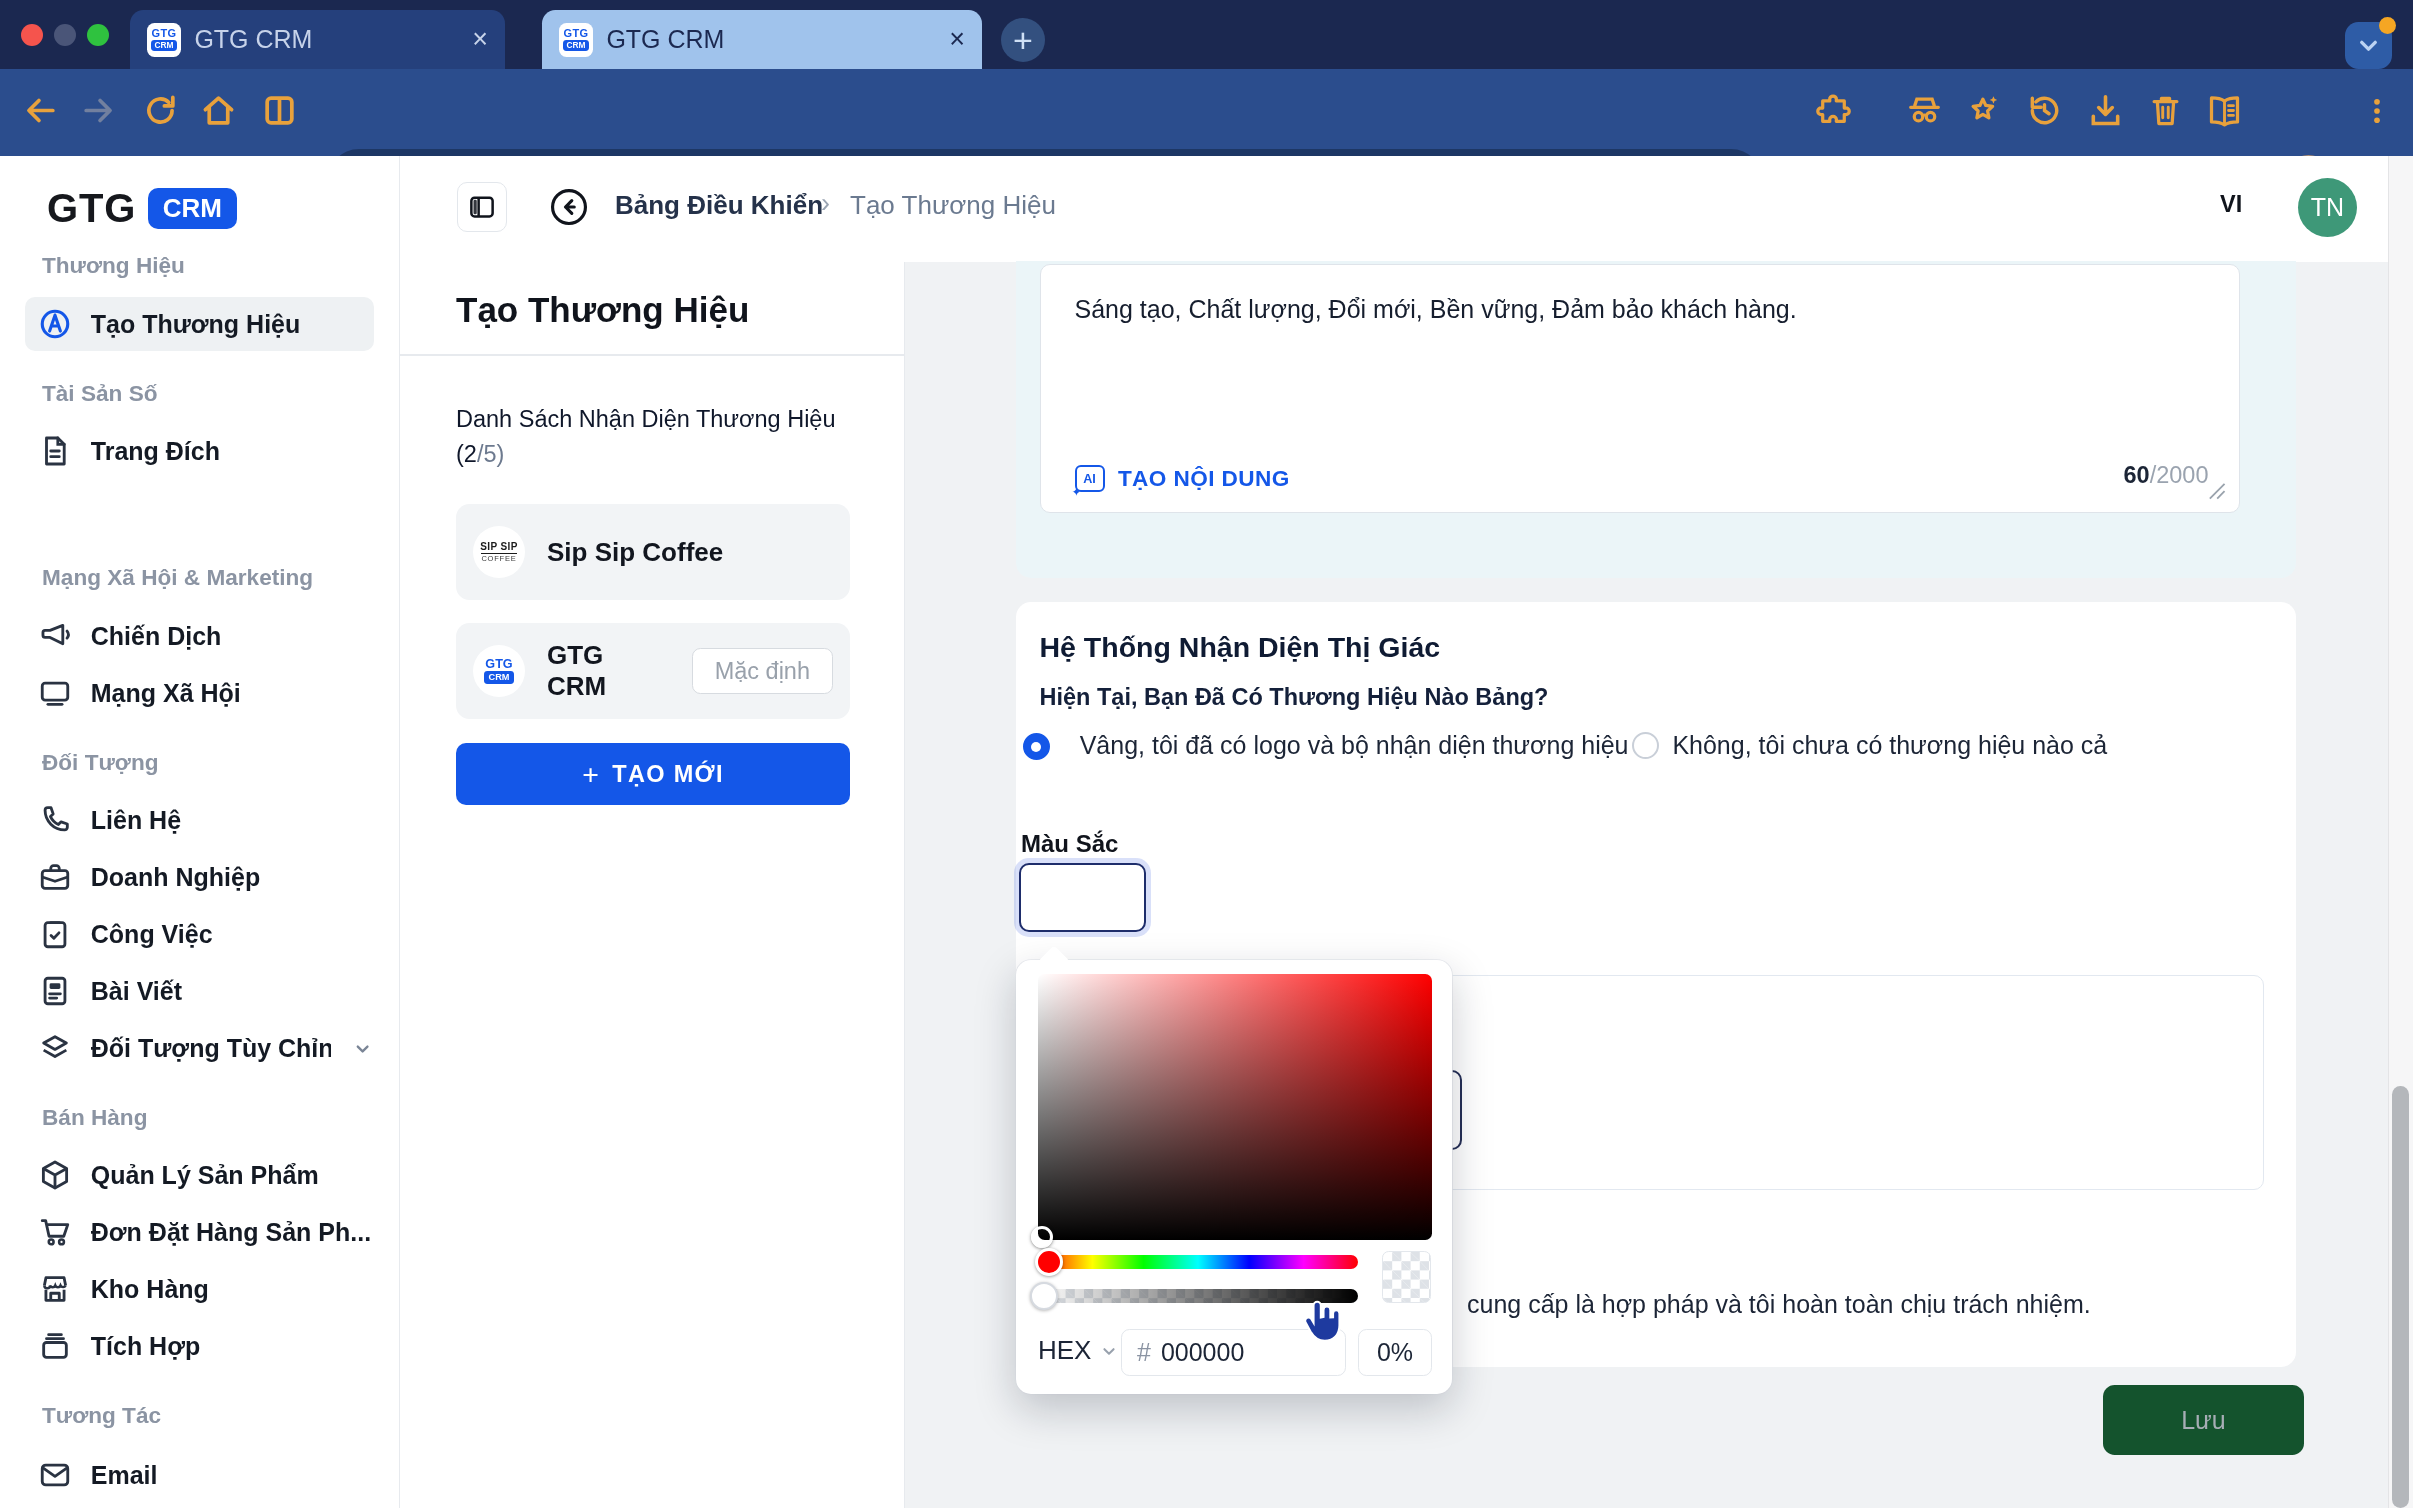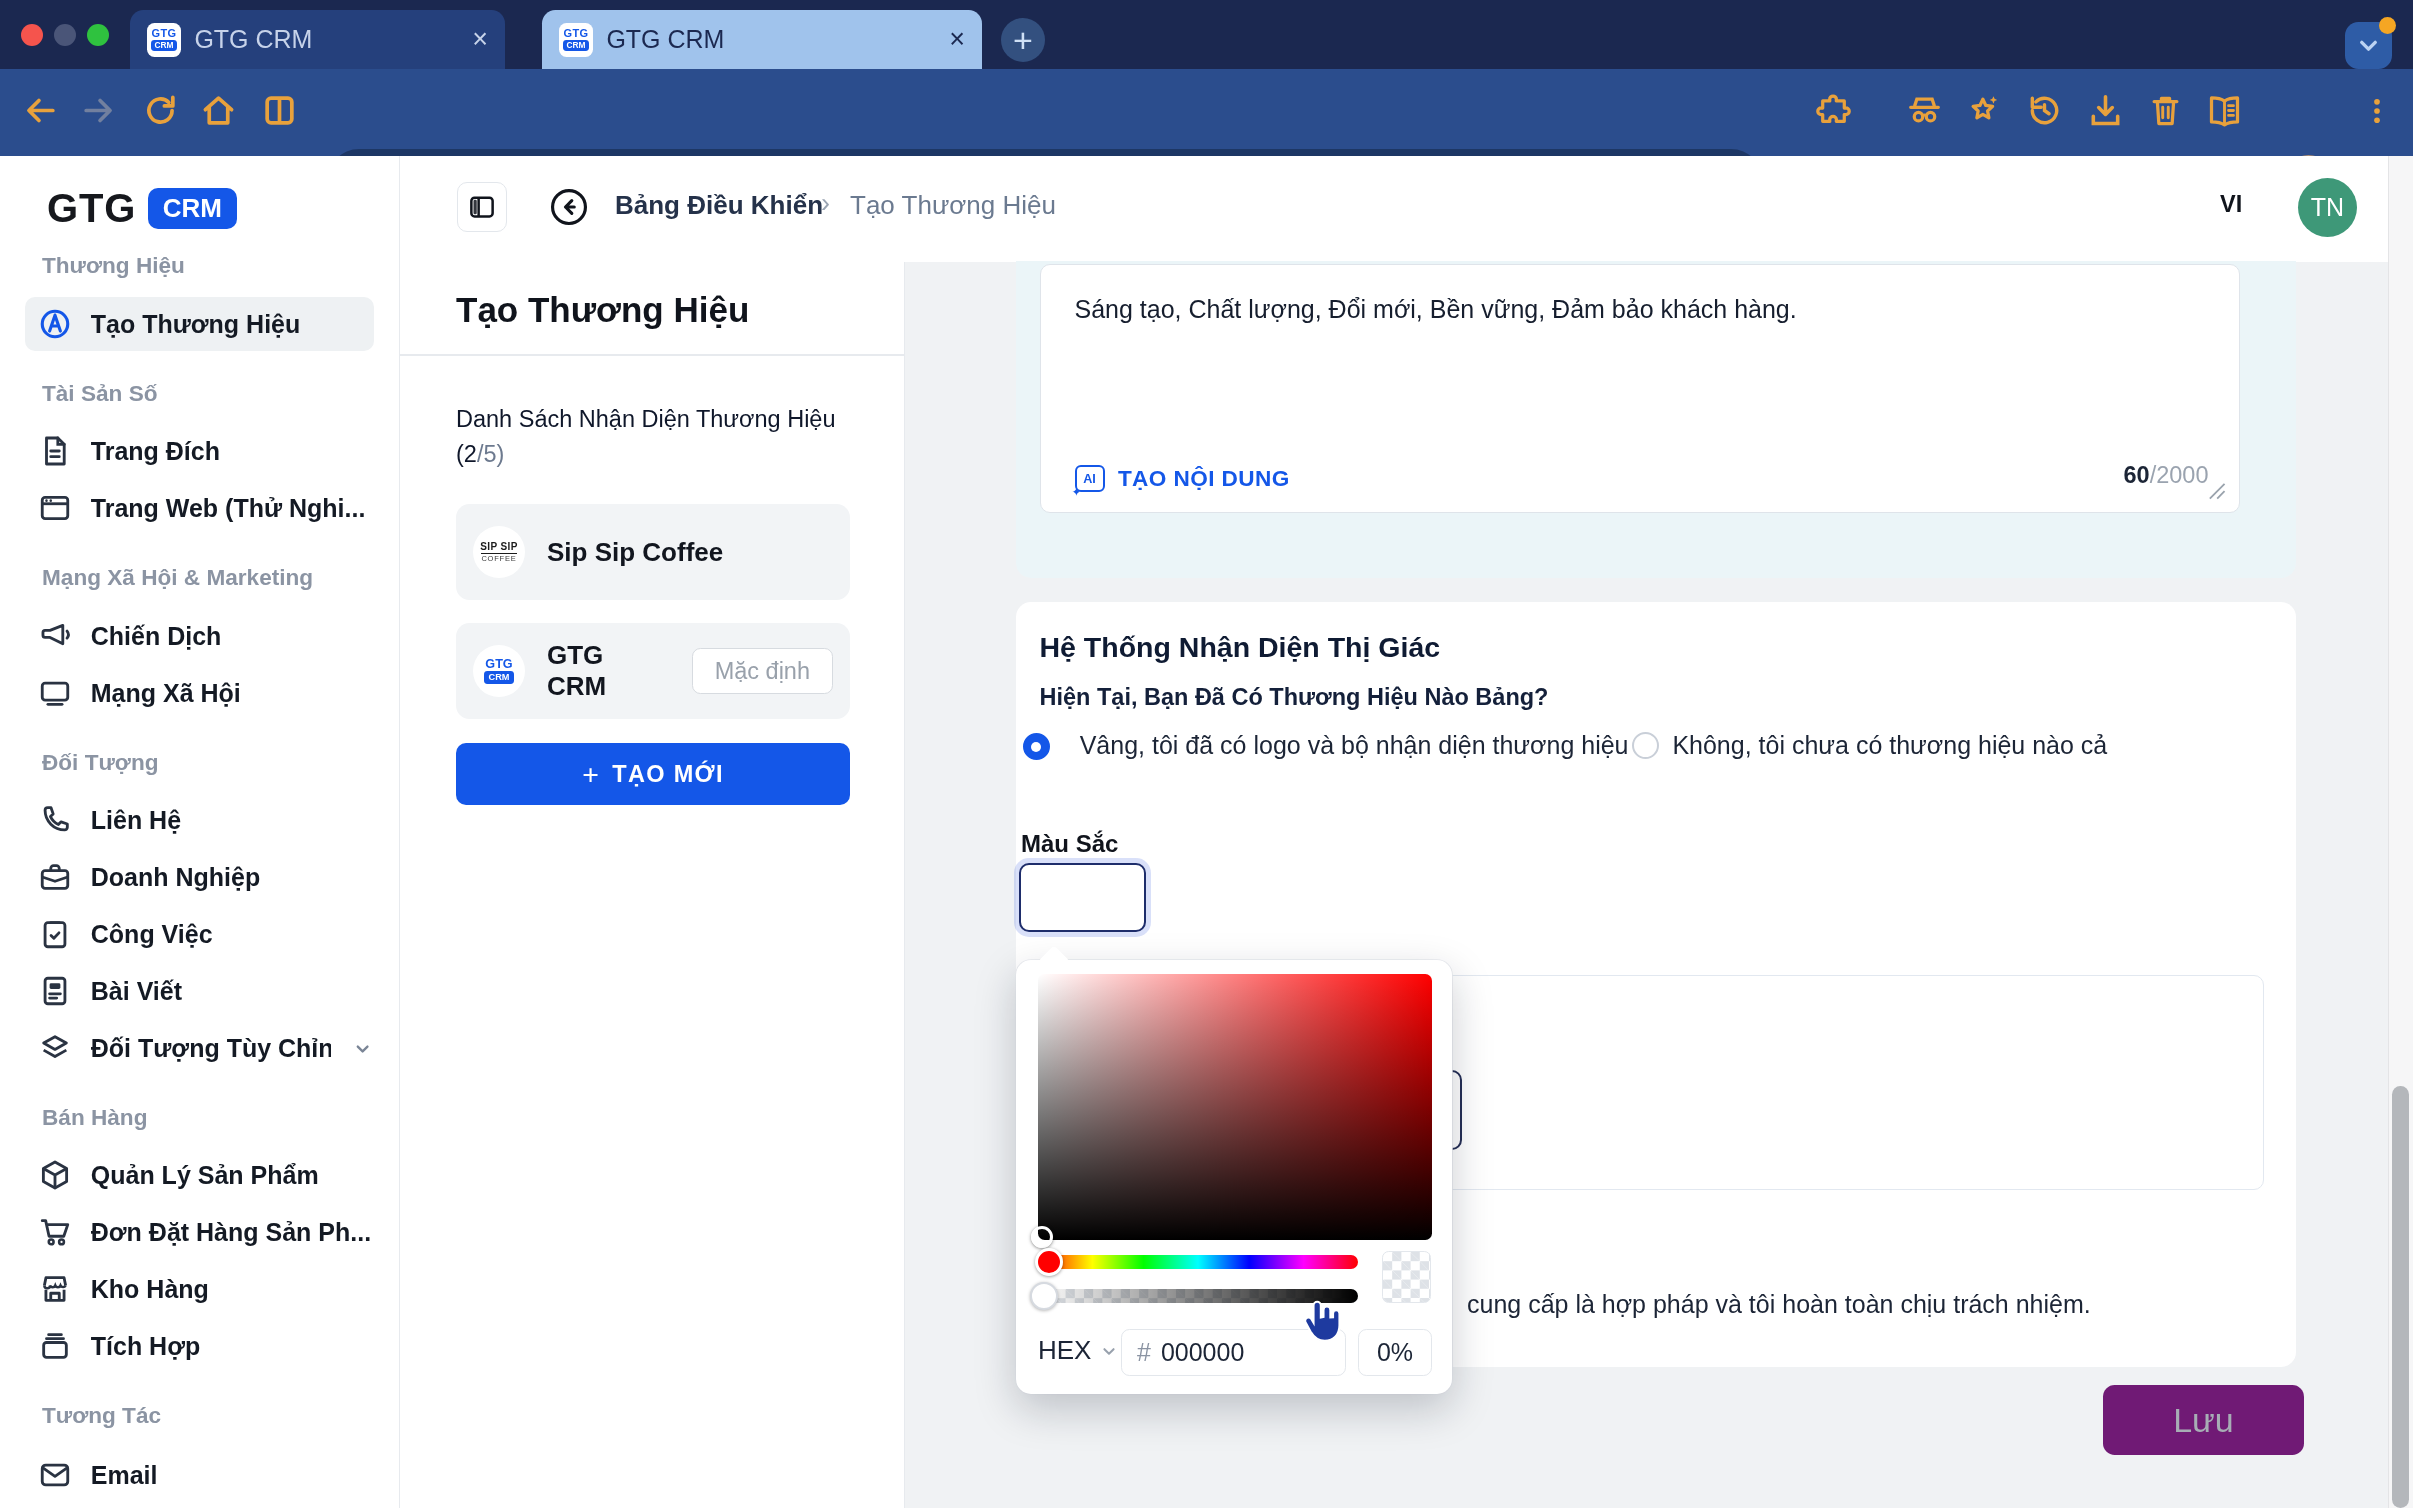--- a/index.html
+++ b/index.html
@@ -198,29 +198,20 @@
   </div>
 
   <div class="abs sec-label" style="top:213px">Tài Sản Số</div>
   <div class="abs nav-row" style="top:268px">
     <svg class="nav-ic" viewBox="0 0 24 24">
         <path d="M6 2.8h8l4.5 4.5v13.9H6z" stroke="currentColor" stroke-width="2" fill="none" stroke-linejoin="round"></path>
         <path d="M14 2.8v4.5h4.5M9 12h6M9 16h6" stroke="currentColor" stroke-width="2" fill="none" stroke-linecap="round"></path>
       </svg>
     <span class="nav-label">Trang Đích</span>
   </div>
-  <div class="abs nav-row" style="top:325px">
-    <svg class="nav-ic" viewBox="0 0 24 24">
-        <rect x="3" y="4.5" width="18" height="15" rx="2" stroke="currentColor" stroke-width="2" fill="none"></rect>
-        <path d="M3 9h18" stroke="currentColor" stroke-width="2"></path>
-        <circle cx="6" cy="6.8" r=".9" fill="currentColor"></circle>
-        <circle cx="9" cy="6.8" r=".9" fill="currentColor"></circle>
-      </svg>
-    <span class="nav-label">Trang Web (Thử Nghi...</span>
-  </div>
 
   <div class="abs sec-label" style="top:397px">Mạng Xã Hội &amp; Marketing</div>
   <div class="abs nav-row" style="top:453px">
     <svg class="nav-ic" viewBox="0 0 24 24">
         <path d="M17.5 4.5v13L8.5 13H5a1.5 1.5 0 0 1-1.5-1.5v-2A1.5 1.5 0 0 1 5 8h3.5z" stroke="currentColor" stroke-width="2" fill="none" stroke-linejoin="round"></path>
         <path d="M20.5 8.5a4 4 0 0 1 0 5" stroke="currentColor" stroke-width="2" fill="none" stroke-linecap="round"></path>
       </svg>
     <span class="nav-label">Chiến Dịch</span>
   </div>
   <div class="abs nav-row" style="top:510px">
@@ -400,21 +391,21 @@
   <div class="abs" style="left:2.5px;top:261px;width:127px;height:69px;background:#fff;border:2.5px solid #1e2d6b;border-radius:10px;box-shadow:0 0 0 5px rgba(83,112,228,.22)"></div>
 
   <div class="abs" style="left:23.5px;top:373px;width:1224px;height:215px;background:#fff;border:1.7px solid #e2e8f0;border-radius:10px"></div>
   <div class="abs" style="left:360px;top:468px;width:86px;height:80px;border:2.5px solid #252f56;border-radius:10px"></div>
 </div>
 
 <div class="abs card" style="left:1016px;top:1243px;width:1280px;height:124px">
   <span class="abs" style="left:451px;top:47px;font-size:25px;color:#1c2536">cung cấp là hợp pháp và tôi hoàn toàn chịu trách nhiệm.</span>
 </div>
 
-<div class="abs" style="left:2103px;top:1385px;width:201px;height:70px;background:#701a75;border-radius:11.7px;display:flex;align-items:center;justify-content:center;font-size:34px;color:#a7adb5">Lưu</div>
+<div class="abs" style="left:2103px;top:1385px;width:201px;height:70px;background:#14532d;border-radius:11.7px;display:flex;align-items:center;justify-content:center;font-size:25px;color:#a7adb5">Lưu</div>
 
 <div class="abs picker">
   <div class="abs" style="left:27px;top:-10px;width:22px;height:22px;background:#fff;transform:rotate(45deg);border-radius:3.4px"></div>
 
   <div class="abs" style="left:22px;top:14.2px;width:394px;height:266px;border-radius:6.7px;background:linear-gradient(to top,#000,rgba(0,0,0,0)),linear-gradient(to right,#fff,#ff0000)">
     <span class="abs" style="left:-7.5px;bottom:-7.5px;width:22px;height:22px;border:3.4px solid #fff;border-radius:50%;box-shadow:0 0.8px 3.4px rgba(0,0,0,.5)"></span>
   </div>
 
   <div class="abs" style="left:22px;top:295px;width:320px;height:14.2px;border-radius:7.5px;background:linear-gradient(to right,#f00 0%,#ff0 17%,#0f0 33%,#0ff 50%,#00f 66%,#f0f 83%,#f00 100%)">
     <span class="abs" style="left:-3.4px;top:-7.5px;width:28.5px;height:28.5px;border-radius:50%;background:#ff0000;border:3.4px solid #fff;box-shadow:0 0.8px 3.4px rgba(0,0,0,.4)"></span>

